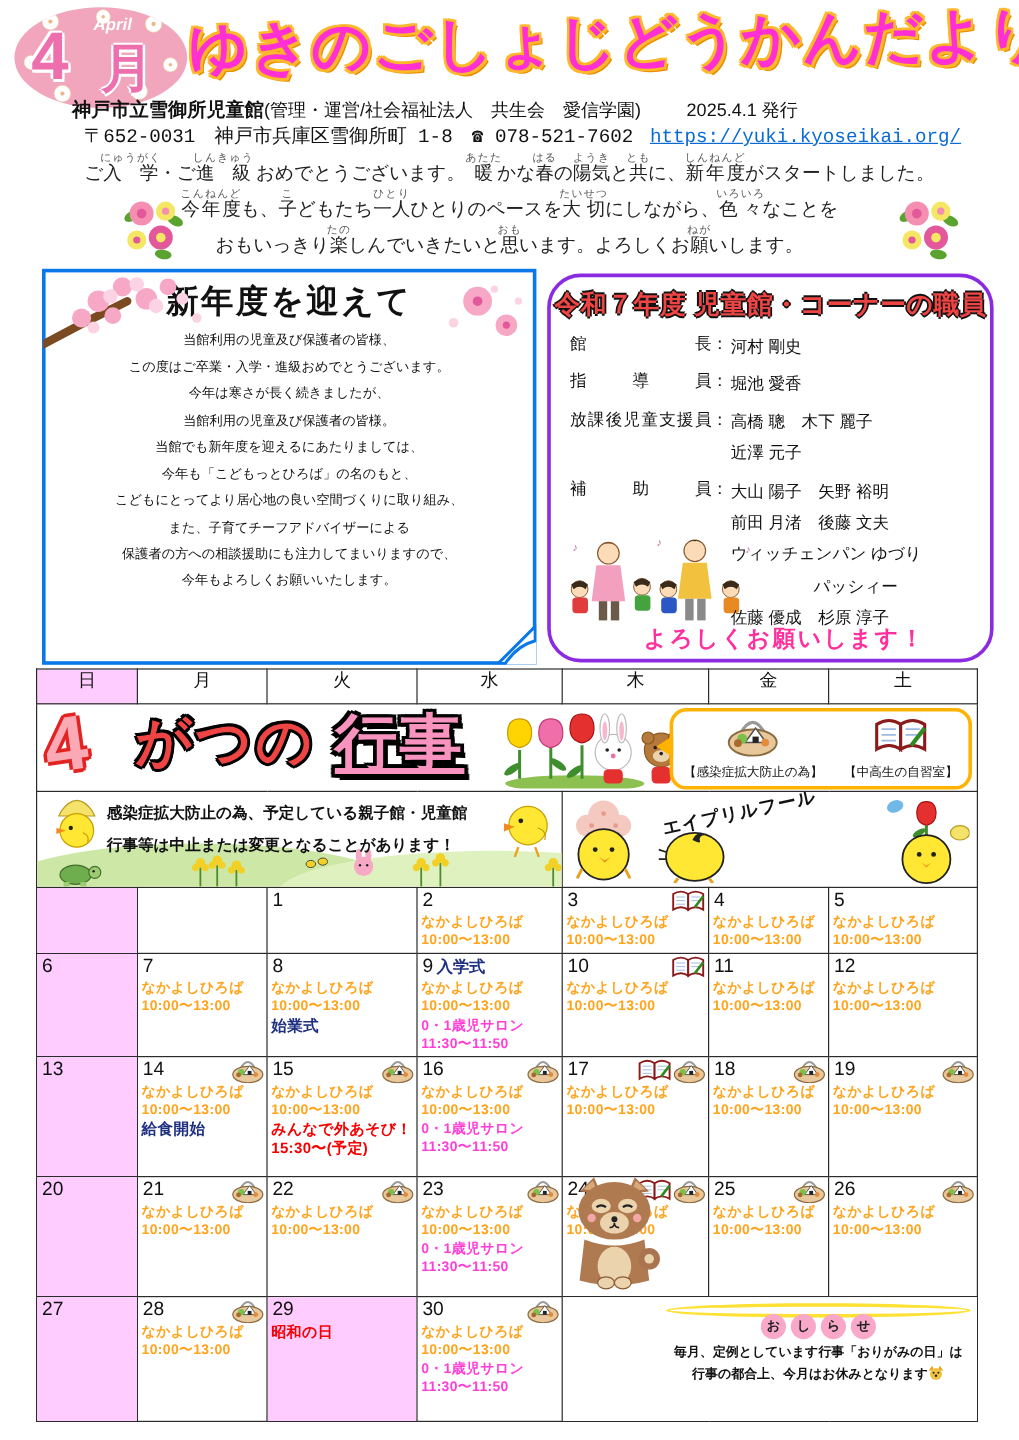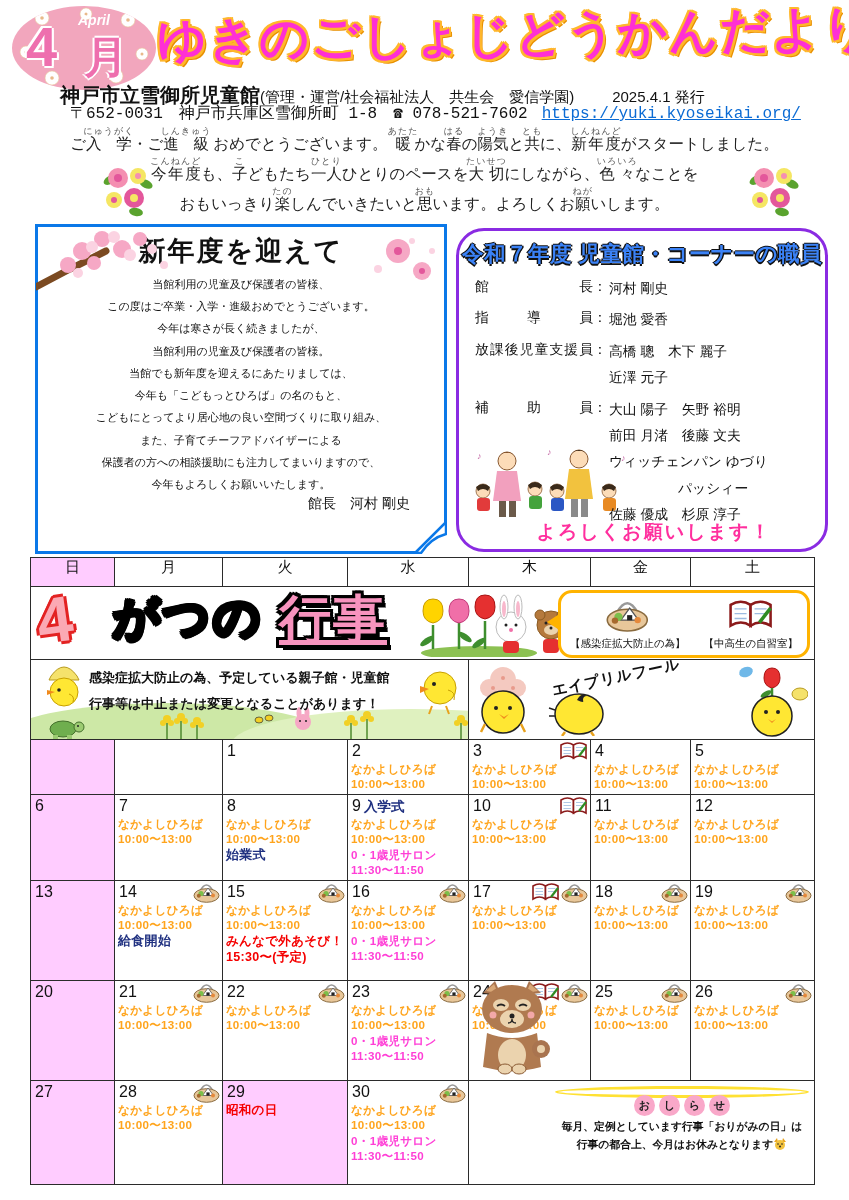--- a/index.html
+++ b/index.html
@@ -13,60 +13,60 @@
   .badge .bignum{position:absolute;left:14px;top:8px;font-size:56px;font-weight:bold;color:#EE6FAE;
          text-shadow:-2px 0 #fff,2px 0 #fff,0 -2px #fff,0 2px #fff,2px 2px #fff,-2px -2px #fff;}
   .badge .tsuki{position:absolute;left:72px;top:22px;font-size:44px;font-weight:bold;color:#EE6FAE;
          text-shadow:-2px 0 #fff,2px 0 #fff,0 -2px #fff,0 2px #fff;}
   .badge .april{position:absolute;left:66px;top:6px;font-size:14px;font-weight:bold;color:#fff;font-style:italic;}
   .main-title{position:absolute;left:157px;top:2px;width:690px;font-size:49px;font-weight:bold;
         color:#FF2FD4;letter-spacing:1px;transform:rotate(-1deg);white-space:nowrap;
         text-shadow:-2px 0 #FFB72C,2px 0 #FFB72C,0 -2px #FFB72C,0 2px #FFB72C,
                     2px 2px #FFB72C,-2px 2px #FFB72C,2px -2px #FFB72C,-2px -2px #FFB72C,3px 3px 0 #E89000;}
   .org-line{position:absolute;left:60px;top:82px;width:780px;font-size:15px;white-space:nowrap;}
-  .org-line b{font-size:20px;}
+  .org-line b{font-size:16px;}
   .issue{margin-left:38px;}
   .addr-line{position:absolute;left:70px;top:103px;width:760px;font-size:16px;white-space:nowrap;font-family:Liberation Mono, monospace;}
   .addr-line a{color:#0B6BD4;text-decoration:underline;margin-left:14px;}
 
   
   .greet{position:absolute;left:0;top:126px;width:849px;text-align:center;font-size:15.5px;color:#222;}
   .greet .gline{height:30px;line-height:30px;}
   ruby rt{font-size:9px;color:#555;letter-spacing:1px;}
   .bouquet{position:absolute;top:160px;width:62px;height:58px;}
 
   
   .left-box{position:absolute;left:35px;top:224px;width:406px;height:324px;border:3px solid #0A78E8;background:#fff;}
   .left-box .lb-title{margin-top:6px;text-align:center;font-size:27px;font-weight:bold;letter-spacing:2px;}
   .left-box .lb-body{margin-top:4px;text-align:center;font-size:11px;line-height:2.02;}
   .left-box .lb-sig{text-align:right;padding-right:34px;font-size:14px;}
   .fold{position:absolute;right:-3px;bottom:-3px;width:34px;height:34px;}
 
   
   .staff-box{position:absolute;left:456px;top:228px;width:366px;height:318px;border:3px solid #8A2BE2;border-radius:28px;background:#fff;}
-  .sb-title{margin-top:8px;text-align:center;font-size:21.5px;font-weight:bold;color:#3b82f6;letter-spacing:0.5px;white-space:nowrap;
+  .sb-title{margin-top:8px;text-align:center;font-size:21.5px;font-weight:bold;color:#ef4444;letter-spacing:0.5px;white-space:nowrap;
         text-shadow:-1.5px 0 #111,1.5px 0 #111,0 -1.5px #111,0 1.5px #111;}
   .sb-rows{margin:10px 10px 0 16px;font-size:13.8px;position:relative;z-index:2;}
   .sb-row{display:flex;margin-bottom:5px;}
   .sb-role{width:118px;display:inline-flex;justify-content:space-between;}
   .sb-colon{width:16px;}
   .sb-names{flex:1;}
   .sb-names div{margin-bottom:5px;line-height:1.55;}
   .sb-footer{position:absolute;left:0;bottom:4px;width:100%;text-align:center;font-size:19px;font-weight:bold;color:#FF2F9E;letter-spacing:2px;z-index:3;padding-left:12px;}
   .staff-art{position:absolute;left:14px;bottom:26px;z-index:1;}
 
   
   table.cal{position:absolute;left:30px;top:557px;width:784px;border-collapse:collapse;table-layout:fixed;background:#fff;}
   table.cal td{border:1.5px solid #2b2b2b;padding:0;vertical-align:top;}
   td.wd{height:28px;text-align:center;font-size:15px;vertical-align:middle;background:#fff;}
   td.wd.sun-h{background:#FFCCFF;}
   td.banner-cell{height:72px;position:relative;overflow:visible;}
   .ban-num{position:absolute;left:6px;top:-4px;font-size:64px;font-weight:bold;color:#FBA9B4;transform:rotate(-8deg);
         text-shadow:-3px 0 #E32222,3px 0 #E32222,0 -3px #E32222,0 3px #E32222,2px 2px #E32222,-2px -2px #E32222;}
-  .ban-mid{position:absolute;left:82px;top:0px;font-size:46px;font-weight:bold;color:#000000;letter-spacing:3px;
+  .ban-mid{position:absolute;left:82px;top:0px;font-size:46px;font-weight:bold;color:#ef4444;letter-spacing:3px;
         text-shadow:-2.5px 0 #000,2.5px 0 #000,0 -2.5px #000,0 2.5px #000,2px 2px #000,-2px -2px #000,-2px 2px #000,2px -2px #000;}
   .ban-end{position:absolute;left:248px;top:-2px;font-size:52px;font-weight:bold;color:#F793BE;letter-spacing:2px;
         text-shadow:-3px 0 #000,3px 0 #000,0 -3px #000,0 3px #000,3px 3px #000,-3px -3px #000,-3px 3px #000,3px -3px #000,4px 5px 0 #000;text-decoration:underline;}
   .ban-art{position:absolute;left:388px;top:4px;}
   .legend{position:absolute;right:4px;top:3px;width:246px;height:62px;border:3.5px solid #FFB300;border-radius:14px;
         background:#fff;display:flex;justify-content:space-around;align-items:center;}
   .legend:before{content:"";position:absolute;left:-14px;top:20px;width:0;height:0;
         border-top:9px solid transparent;border-bottom:9px solid transparent;border-right:14px solid #FFB300;}
   .legend-item{text-align:center;}
   .legend-item .lg-label{font-size:10.5px;margin-top:1px;white-space:nowrap;}
@@ -201,21 +201,20 @@
       <div>この度はご卒業・入学・進級おめでとうございます。</div>
       <div>今年は寒さが長く続きましたが、</div>
       <div>当館利用の児童及び保護者の皆様。</div>
       <div>当館でも新年度を迎えるにあたりましては、</div>
       <div>今年も「こどもっとひろば」の名のもと、</div>
       <div>こどもにとってより居心地の良い空間づくりに取り組み、</div>
       <div>また、子育てチーフアドバイザーによる</div>
       <div>保護者の方への相談援助にも注力してまいりますので、</div>
       <div>今年もよろしくお願いいたします。</div>
     </div>
-  <div class="lb-sig">館長　河村 剛史</div>
   <svg class="fold" viewBox="0 0 34 34">
     <path d="M0 34 L34 0 L34 34 Z" fill="#fff"></path>
     <path d="M2 33 L33 2 L33 14 Q18 18 8 33 Z" fill="#fff" stroke="#0A78E8" stroke-width="2.5"></path>
   </svg>
 </div>
 
 <div class="staff-box">
   <div class="sb-title">令和７年度 児童館・コーナーの職員</div>
   <div class="sb-rows" id="staff-rows">
       <div class="sb-row">

